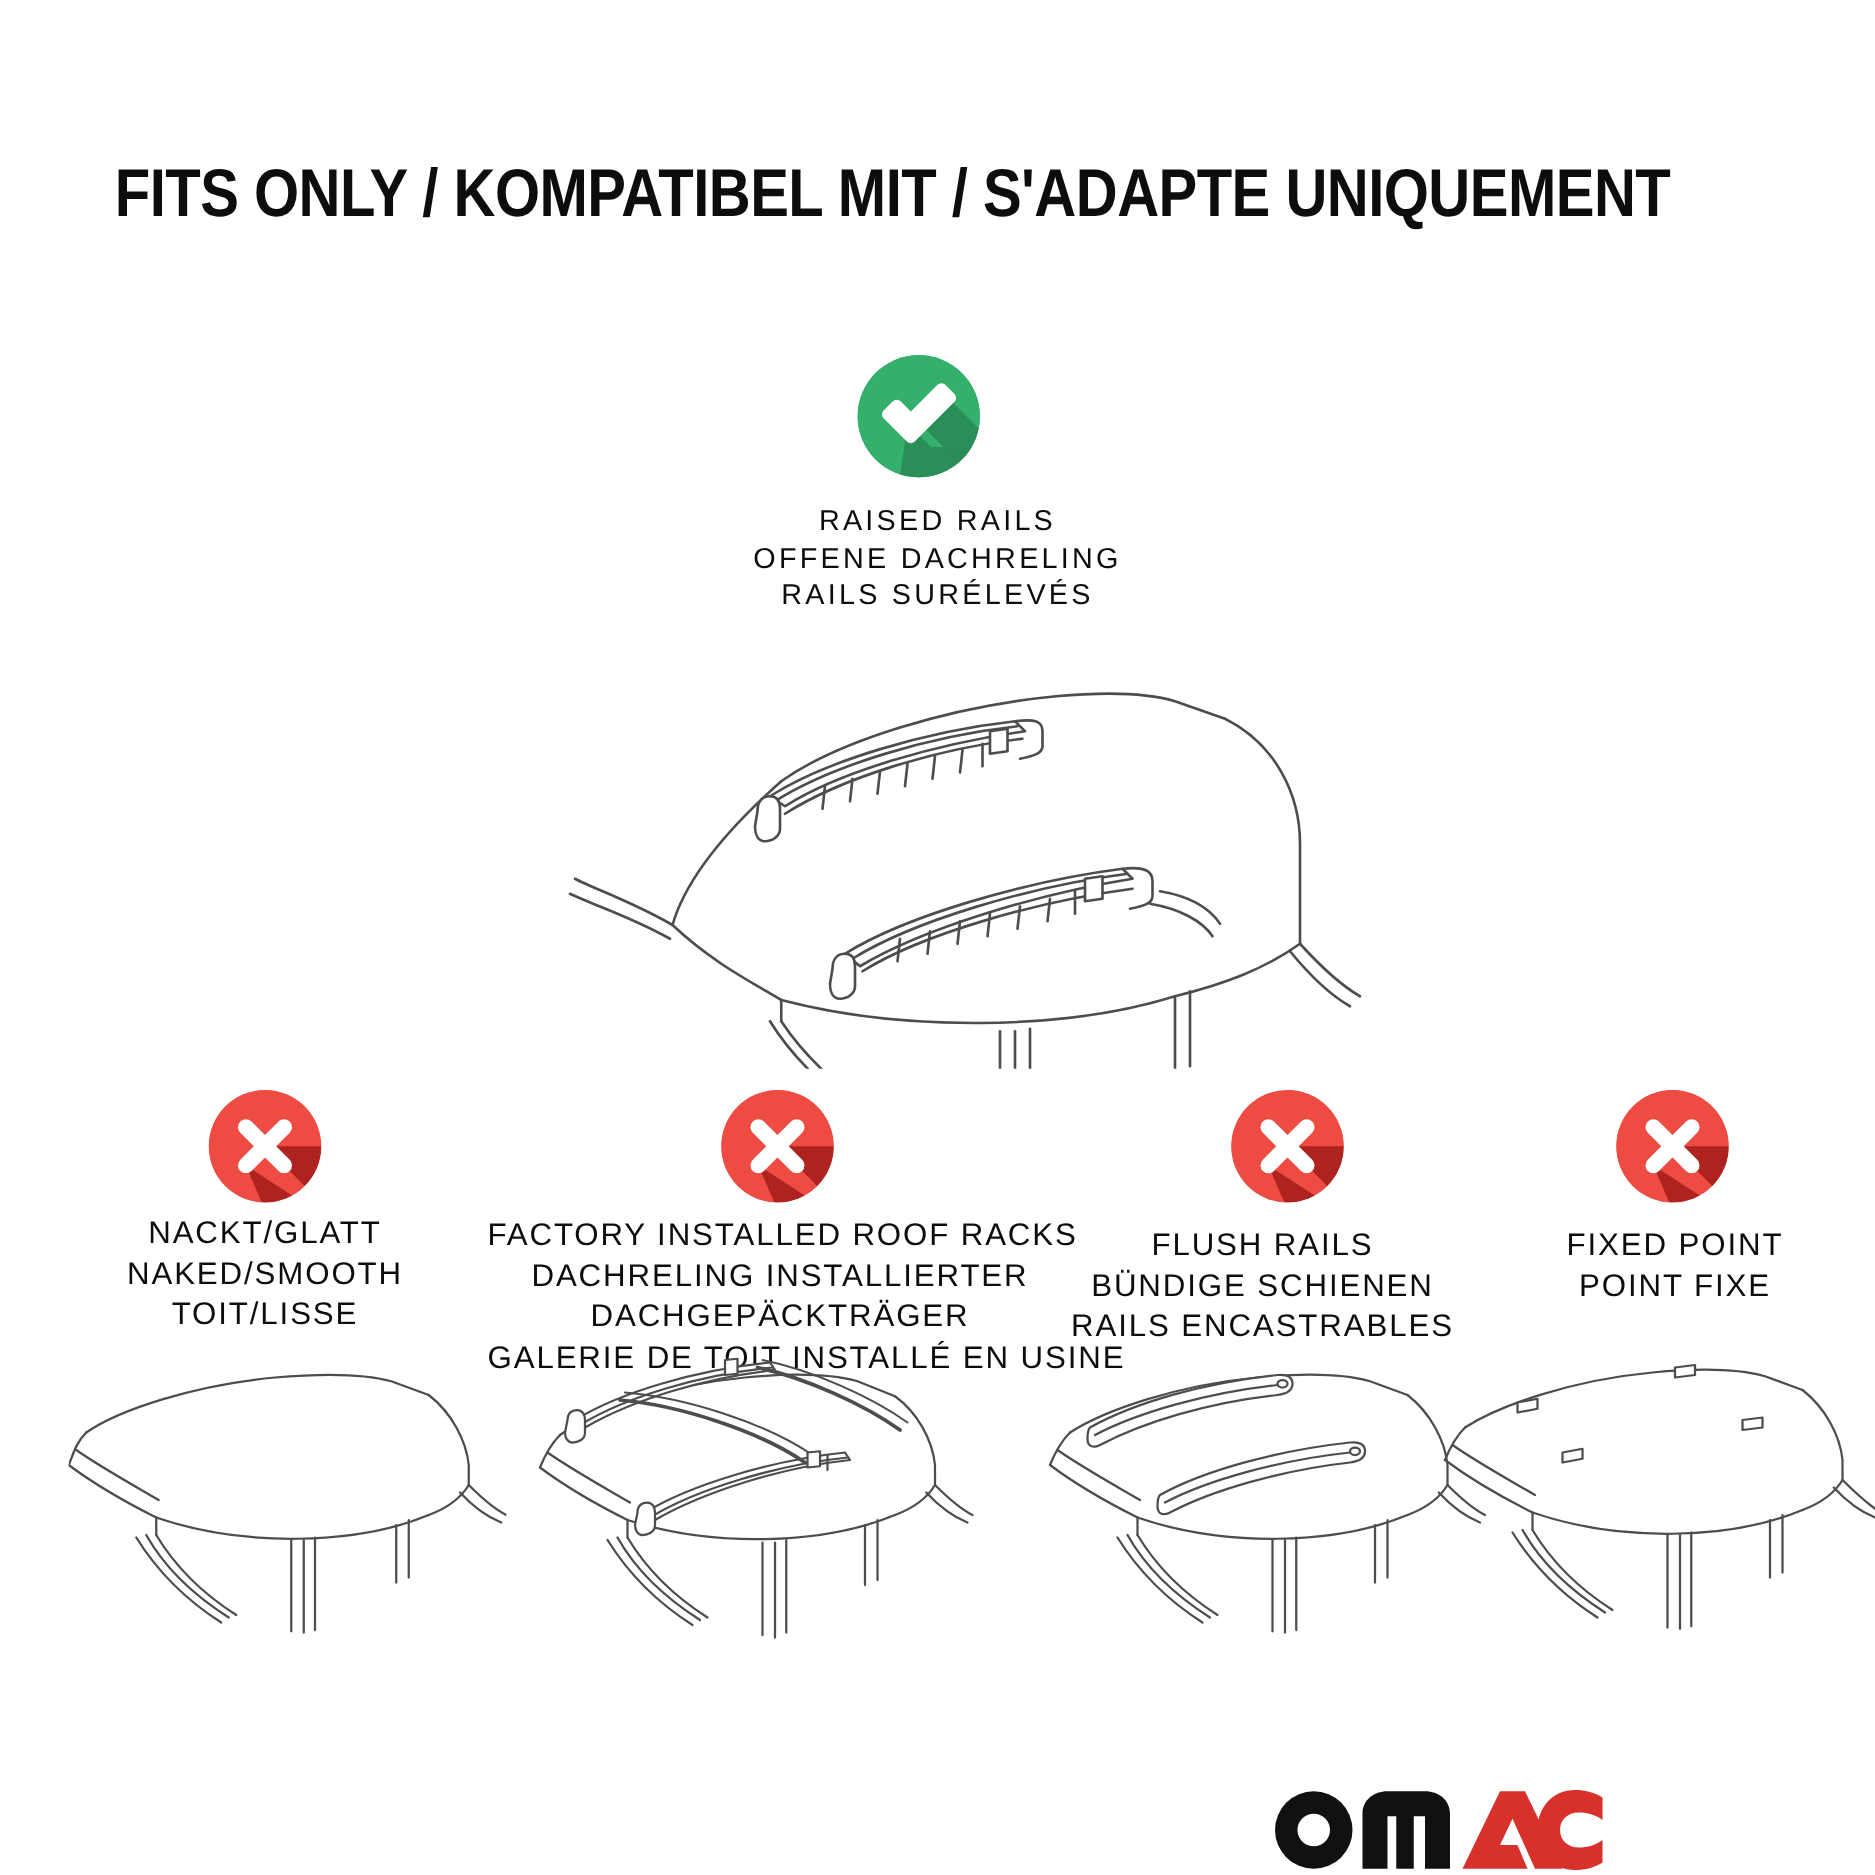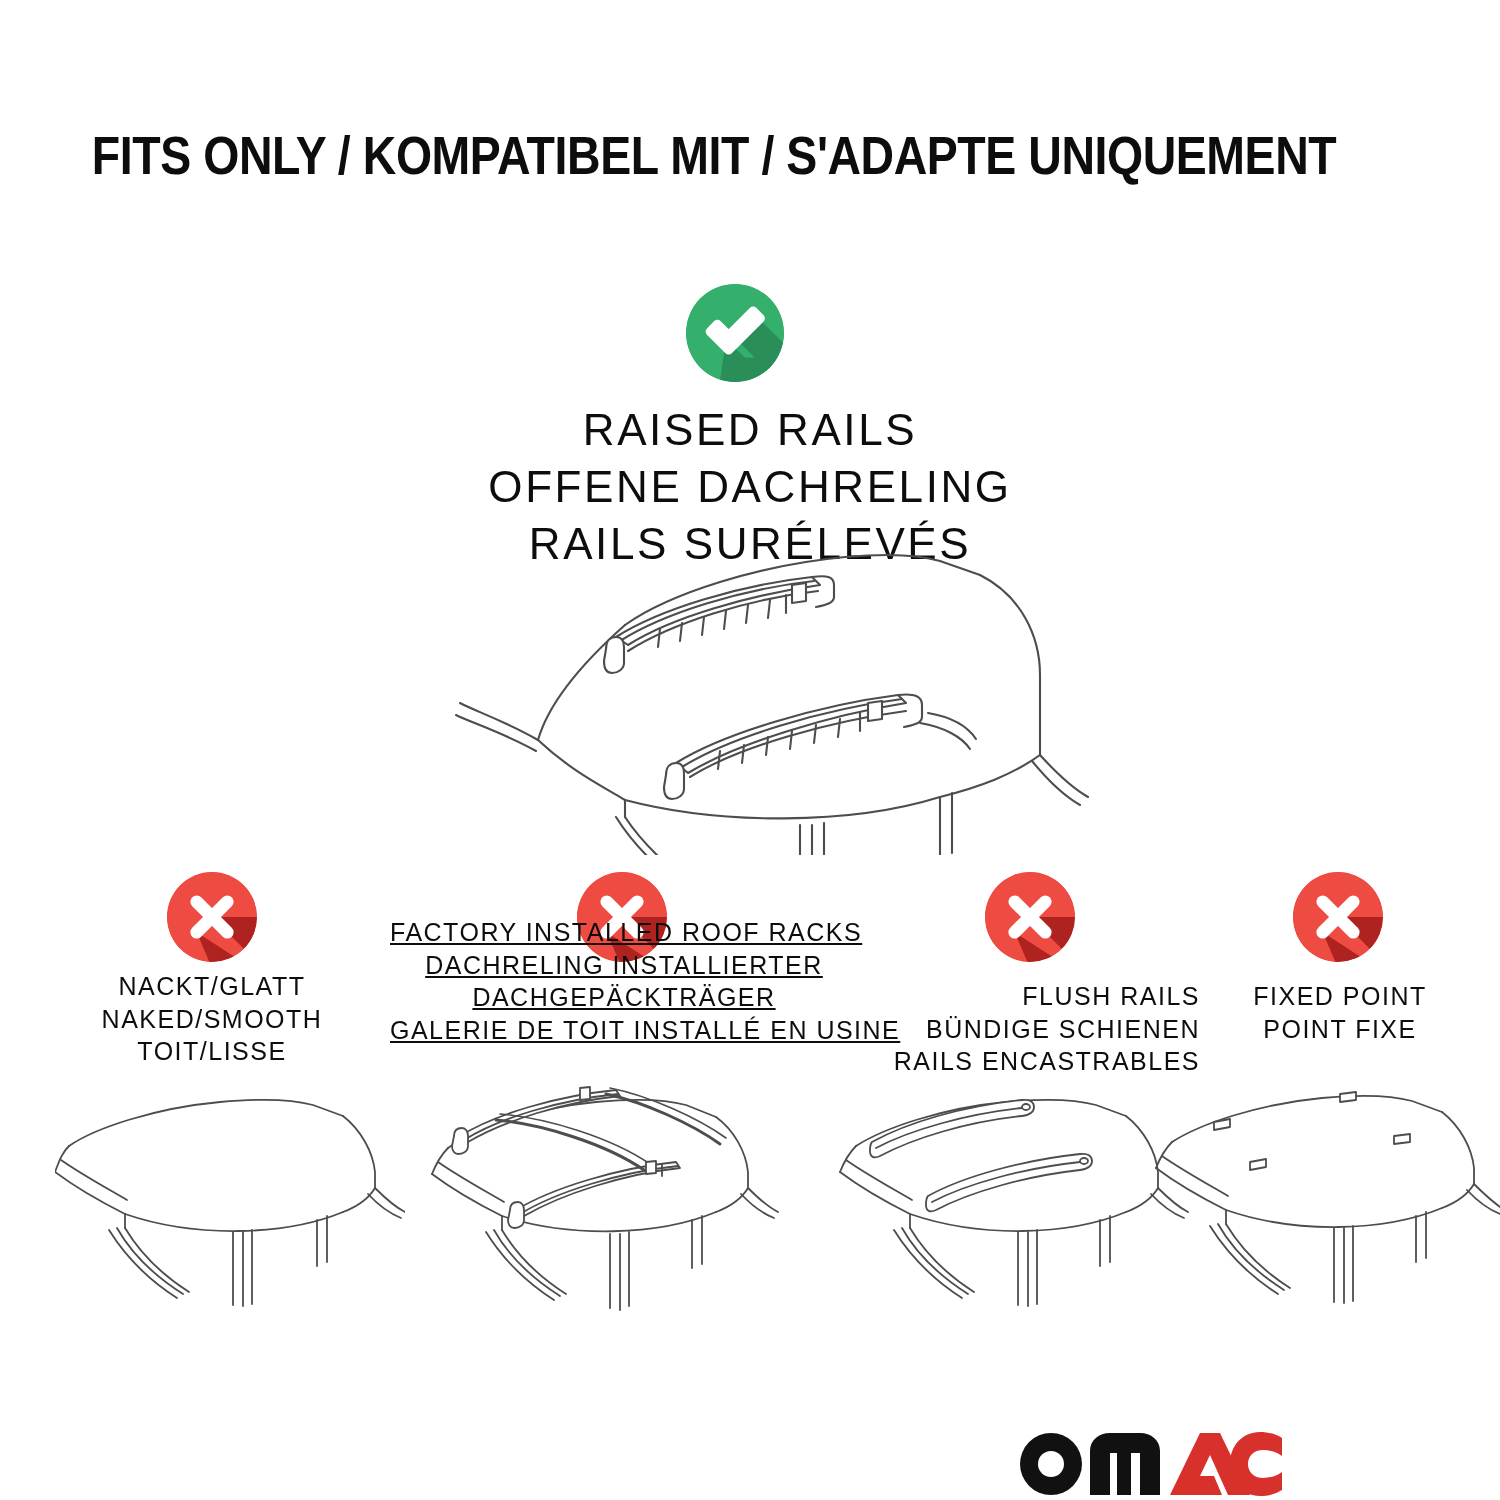--- a/index.html
+++ b/index.html
@@ -44,21 +44,21 @@
   
   .caption{
     position:absolute;
     text-align:center;
     font-family:"Liberation Sans", sans-serif;
     font-weight:400;
     color:#0d0d0d;
     line-height:1.30;
   }
   .caption.big{
-    font-size:44px;
+    font-size:23px;
     letter-spacing:2.6px;
     line-height:1.29;
   }
   .caption.small{
     font-size:25px;
     letter-spacing:1.5px;
     line-height:1.30;
   }
   .caption .ln{display:block;white-space:nowrap;}
 
@@ -223,21 +223,21 @@
         <path d="M50 50 L130 130 L130 50 Z" fill="#a81f1c" opacity="0.92"></path>
         <path d="M33 67 L130 130 L60 130 Z" fill="#a81f1c" opacity="0.92"></path>
         <g stroke="#ffffff" stroke-width="14" stroke-linecap="round">
           <line x1="33" y1="33" x2="67" y2="67"></line>
           <line x1="67" y1="33" x2="33" y2="67"></line>
         </g>
       </g>
     </svg>
   </div>
 
-  <div class="caption small" style="left:390px;top:896px;width:468px;text-decoration:underline;">
+  <div class="caption small" style="left:390px;top:952px;width:468px;">
     <span class="ln">FACTORY INSTALLED ROOF RACKS</span>
     <span class="ln">DACHRELING INSTALLIERTER</span>
     <span class="ln">DACHGEPÄCKTRÄGER</span>
     <span class="ln">GALERIE DE TOIT INSTALLÉ EN USINE</span>
   </div>
 
   <div class="illu" style="left:420px;top:1050px;width:370px;height:245px;">
     <svg viewBox="0 0 370 245" fill="none" stroke="#4d4d4d" stroke-width="1.8" stroke-linecap="round" stroke-linejoin="round">
 
       <path d="M28 78 C56 58 114 38 176 32 C218 28 248 30 266 35 L296 47"></path>
@@ -289,21 +289,21 @@
         <path d="M50 50 L130 130 L130 50 Z" fill="#a81f1c" opacity="0.92"></path>
         <path d="M33 67 L130 130 L60 130 Z" fill="#a81f1c" opacity="0.92"></path>
         <g stroke="#ffffff" stroke-width="14" stroke-linecap="round">
           <line x1="33" y1="33" x2="67" y2="67"></line>
           <line x1="67" y1="33" x2="33" y2="67"></line>
         </g>
       </g>
     </svg>
   </div>
 
-  <div class="caption small" style="left:860px;top:960px;width:340px;text-align:right;">
+  <div class="caption small" style="left:840px;top:960px;width:340px;">
     <span class="ln">FLUSH RAILS</span>
     <span class="ln">BÜNDIGE SCHIENEN</span>
     <span class="ln">RAILS ENCASTRABLES</span>
   </div>
 
   <div class="illu" style="left:830px;top:1060px;width:370px;height:235px;">
     <svg viewBox="0 0 370 235" fill="none" stroke="#4d4d4d" stroke-width="1.8" stroke-linecap="round" stroke-linejoin="round">
       <path d="M26 66 C54 48 112 28 176 22 C218 18 248 20 266 25 L296 36"></path>
       <path d="M10 92 C14 82 18 74 26 66"></path>
       <path d="M10 92 C34 110 56 122 80 134"></path>

